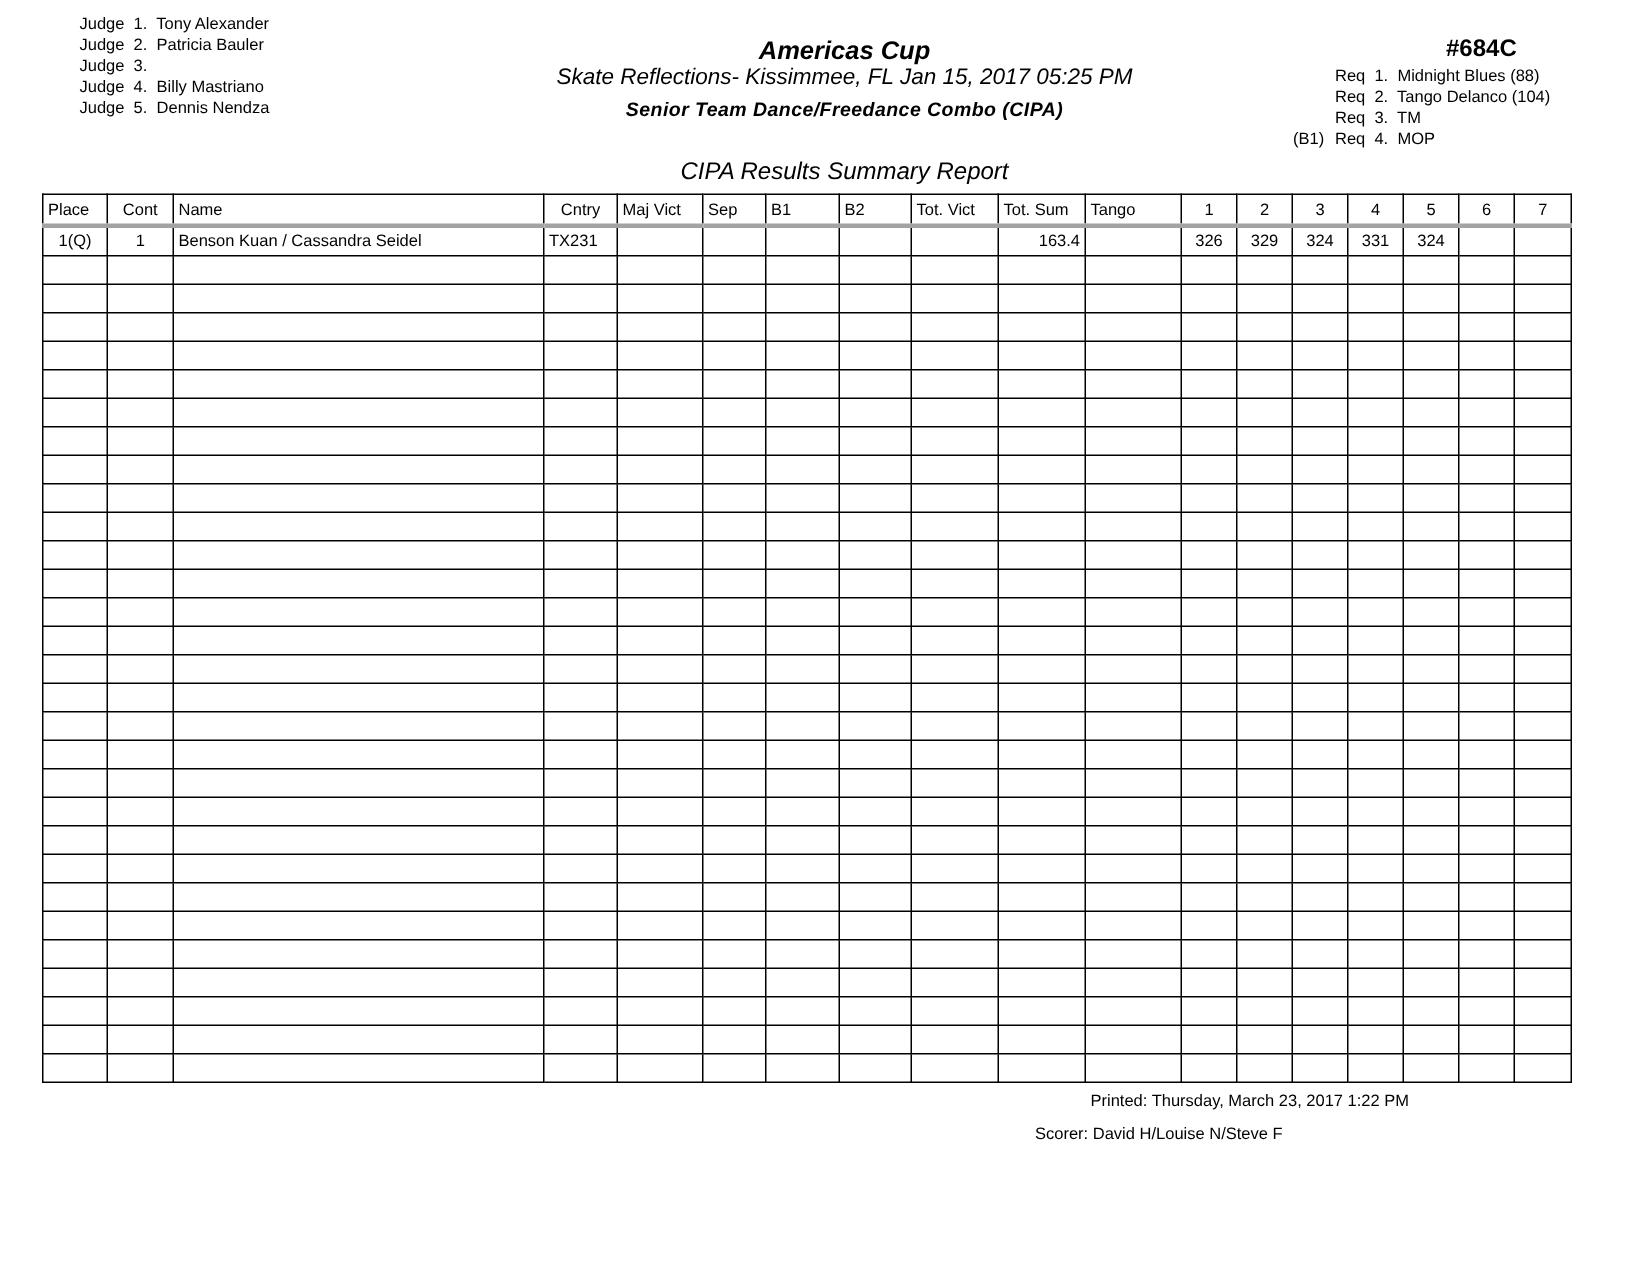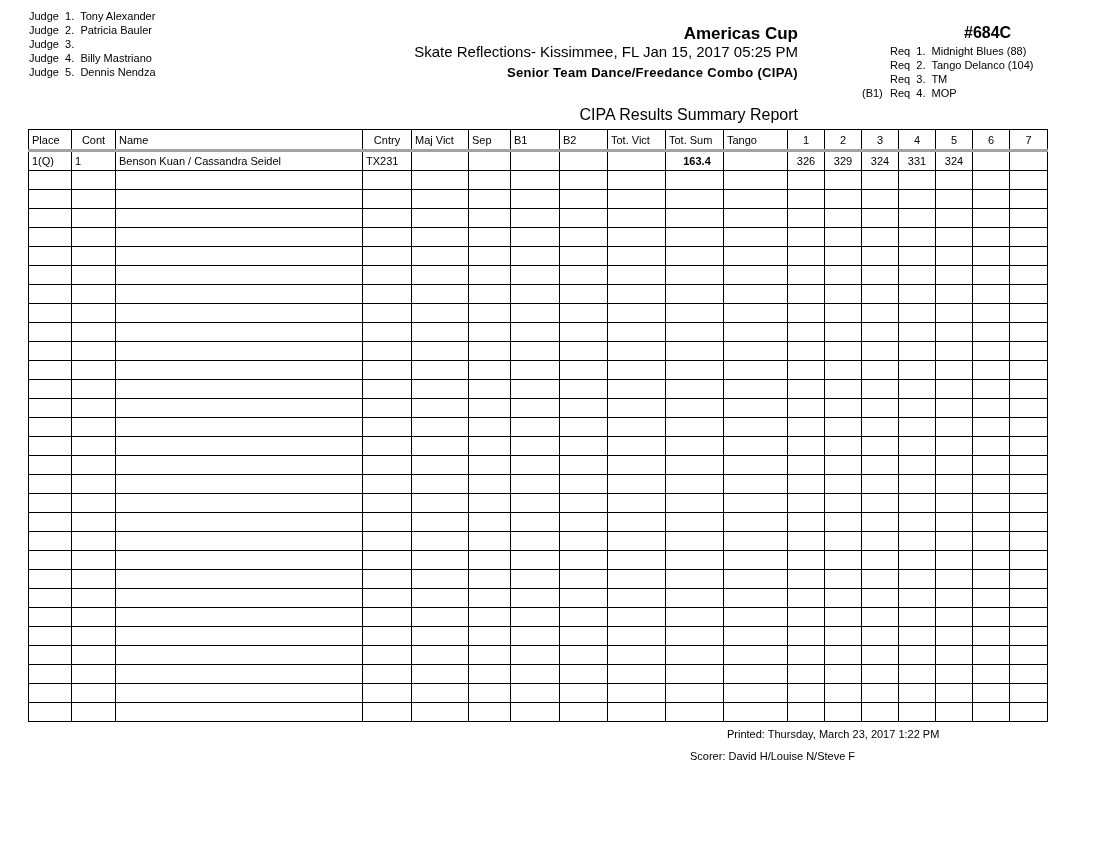--- a/index.html
+++ b/index.html
@@ -1,44 +1,44 @@
 <!DOCTYPE html>
 <html><head>
   <meta charset="utf-8">
   <style>
     html, body { margin: 0; padding: 0; background: #ffffff; }
     body {
       width: 1100px; height: 850px; position: relative; overflow: hidden;
       font-family: "Liberation Sans", "DejaVu Sans", sans-serif; color: #000;
     }
     .judges { position: absolute; left: 29px; top: 9px; font-size: 11px; line-height: 14px; }
-    .judges .j { white-space: pre; }
-    .title-block { position: absolute; left: 296px; width: 502px; top: 23px; text-align: right; }
+    .judges .j { white-space: pre; margin-left: 24px; }
+    .title-block { position: absolute; left: 312px; width: 502px; top: 23px; text-align: center; font-style: italic; }
     .t1 { font-size: 17px; font-weight: bold; line-height: 22px; }
     .t2 { font-size: 15px; line-height: 18px; margin-top: -2px; }
     .t3 { font-size: 13px; font-weight: bold; line-height: 24px; letter-spacing: 0.3px; }
     .t4 { font-size: 16px; line-height: 20px; margin-top: 20px; }
     .event-num { position: absolute; left: 964px; top: 24px; font-size: 16px; font-weight: bold; }
     .reqs { position: absolute; left: 862px; top: 44px; font-size: 11px; line-height: 14px; }
     .reqs .r { white-space: pre; }
     .reqs .pre { display: inline-block; width: 28px; text-align: left; }
 
     table.grid {
       position: absolute; left: 28px; top: 129px;
       border-collapse: collapse; table-layout: fixed;
       width: 1020px; font-size: 11px;
     }
     table.grid th, table.grid td {
       border: 1px solid #000; padding: 0 3px; height: 18px;
       white-space: nowrap; overflow: hidden; font-weight: normal;
     }
     table.grid thead th { height: 18px; border-bottom: 3px solid #a3a3a3; text-align: left; padding-top: 1px; }
     table.grid thead th.c { text-align: center; }
-    table.grid td.c { text-align: left; }
-    table.grid td.num { text-align: center; padding-left: 8px; font-weight: bold; }
+    table.grid td.c { text-align: center; }
+    table.grid td.num { text-align: right; padding-left: 8px; }
     table.grid td.jn { text-align: center; }
     .footer { position: absolute; left: 690px; font-size: 11px; }
     .printed { top: 728px; padding-left: 37px; }
     .scorer { top: 750px; }
   </style>
 </head>
 <body>
 
 <div class="judges">
   <div class="j"><span>Judge  1.</span>  <span>Tony Alexander</span></div>

